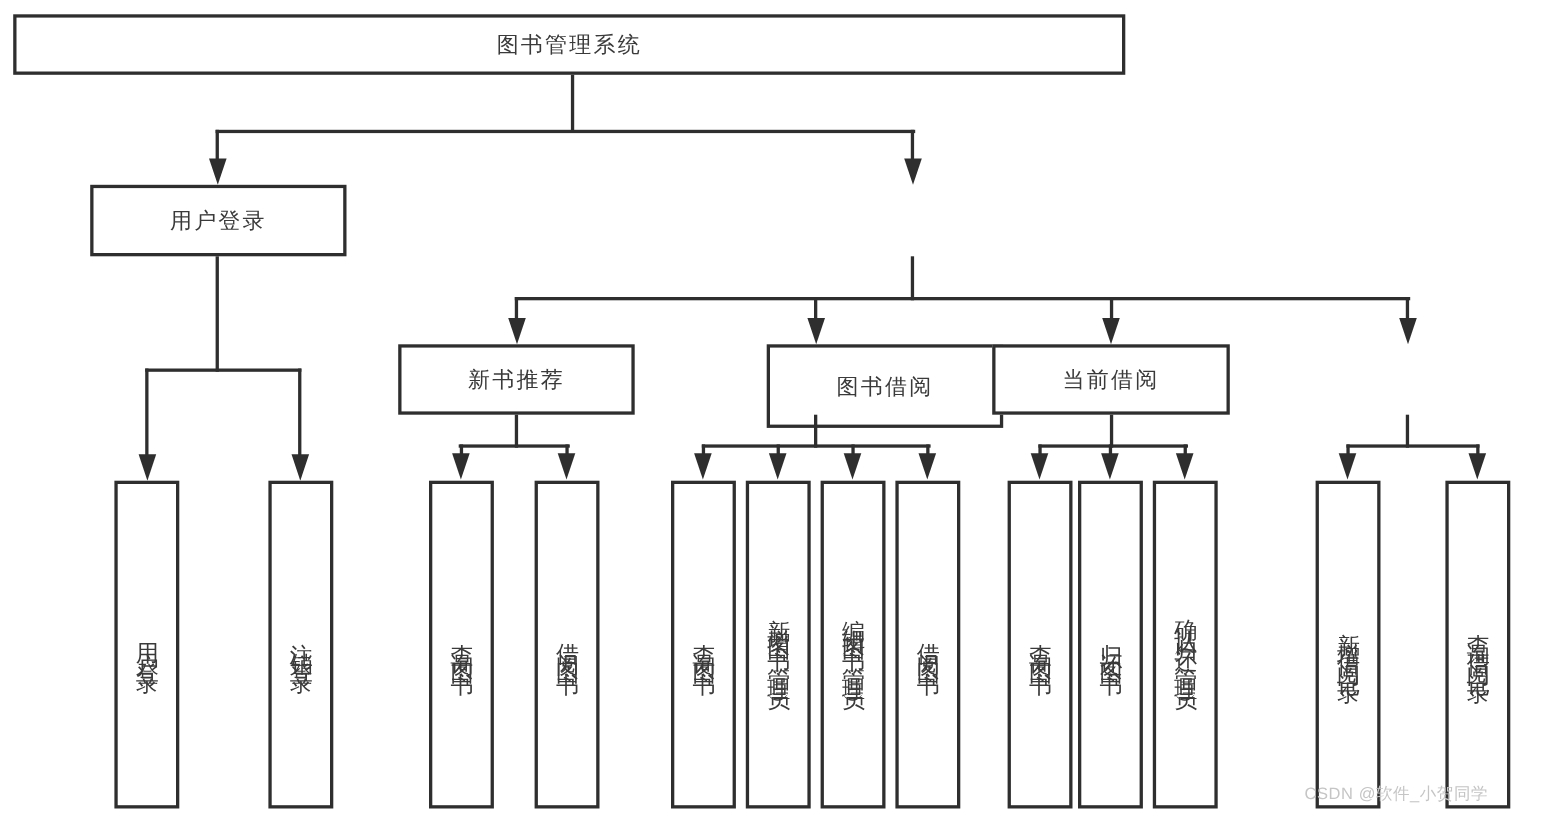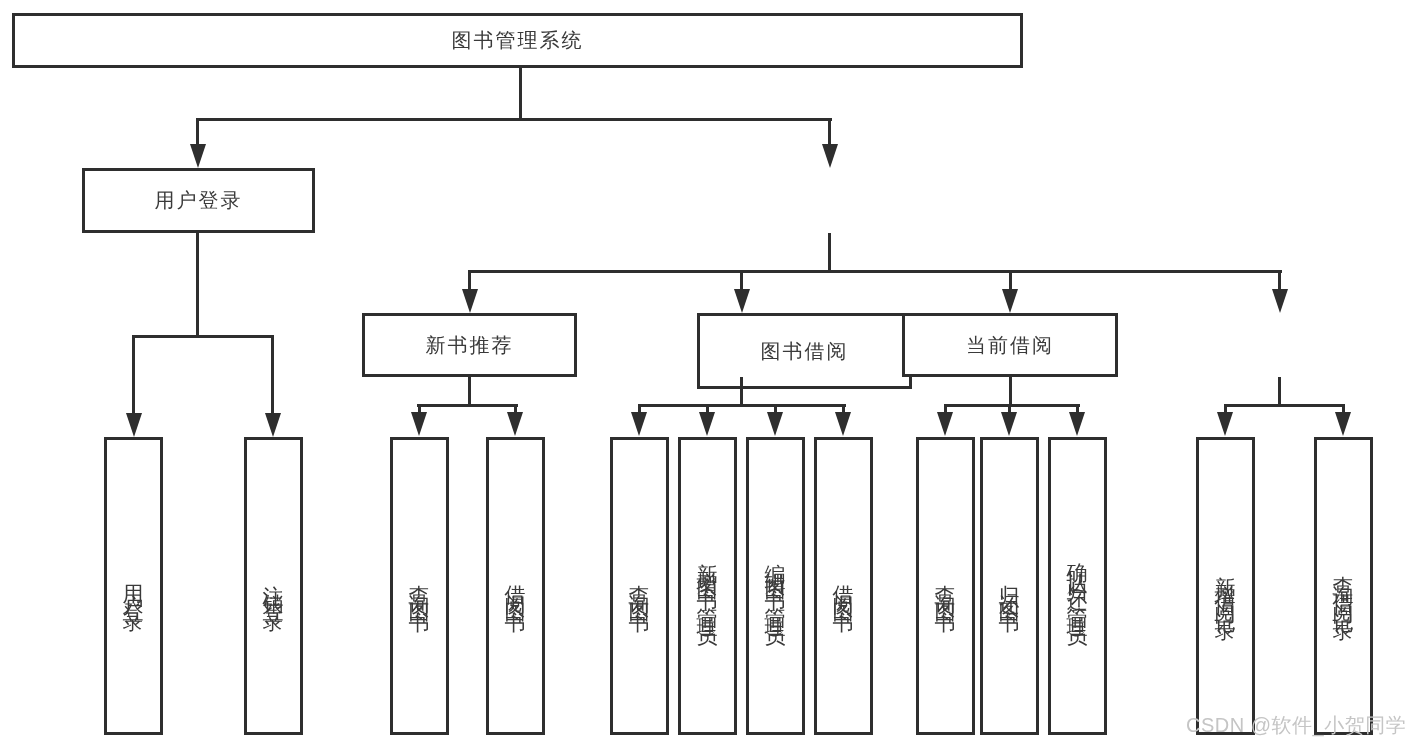--- a/index.html
+++ b/index.html
@@ -30,21 +30,21 @@
     white-space:nowrap;
   }
   .ln{position:absolute;background:var(--line);}
   .tri{
     position:absolute;width:0;height:0;
     border-left:8px solid transparent;border-right:8px solid transparent;
     border-top:24px solid var(--line);
   }
   .watermark{
     position:absolute;left:1186px;top:712px;z-index:5;
-    font-size:20px;color:var(--wm);letter-spacing:0.5px;white-space:nowrap;
+    font-size:15px;color:var(--wm);letter-spacing:0.5px;white-space:nowrap;
   }
 </style>
 </head>
 <body>
 
 <div class="canvas">
 
   <div class="hbox" style="left:12px;top:13px;width:1011px;height:55px;">
     <span>图书管理系统</span>
   </div>

